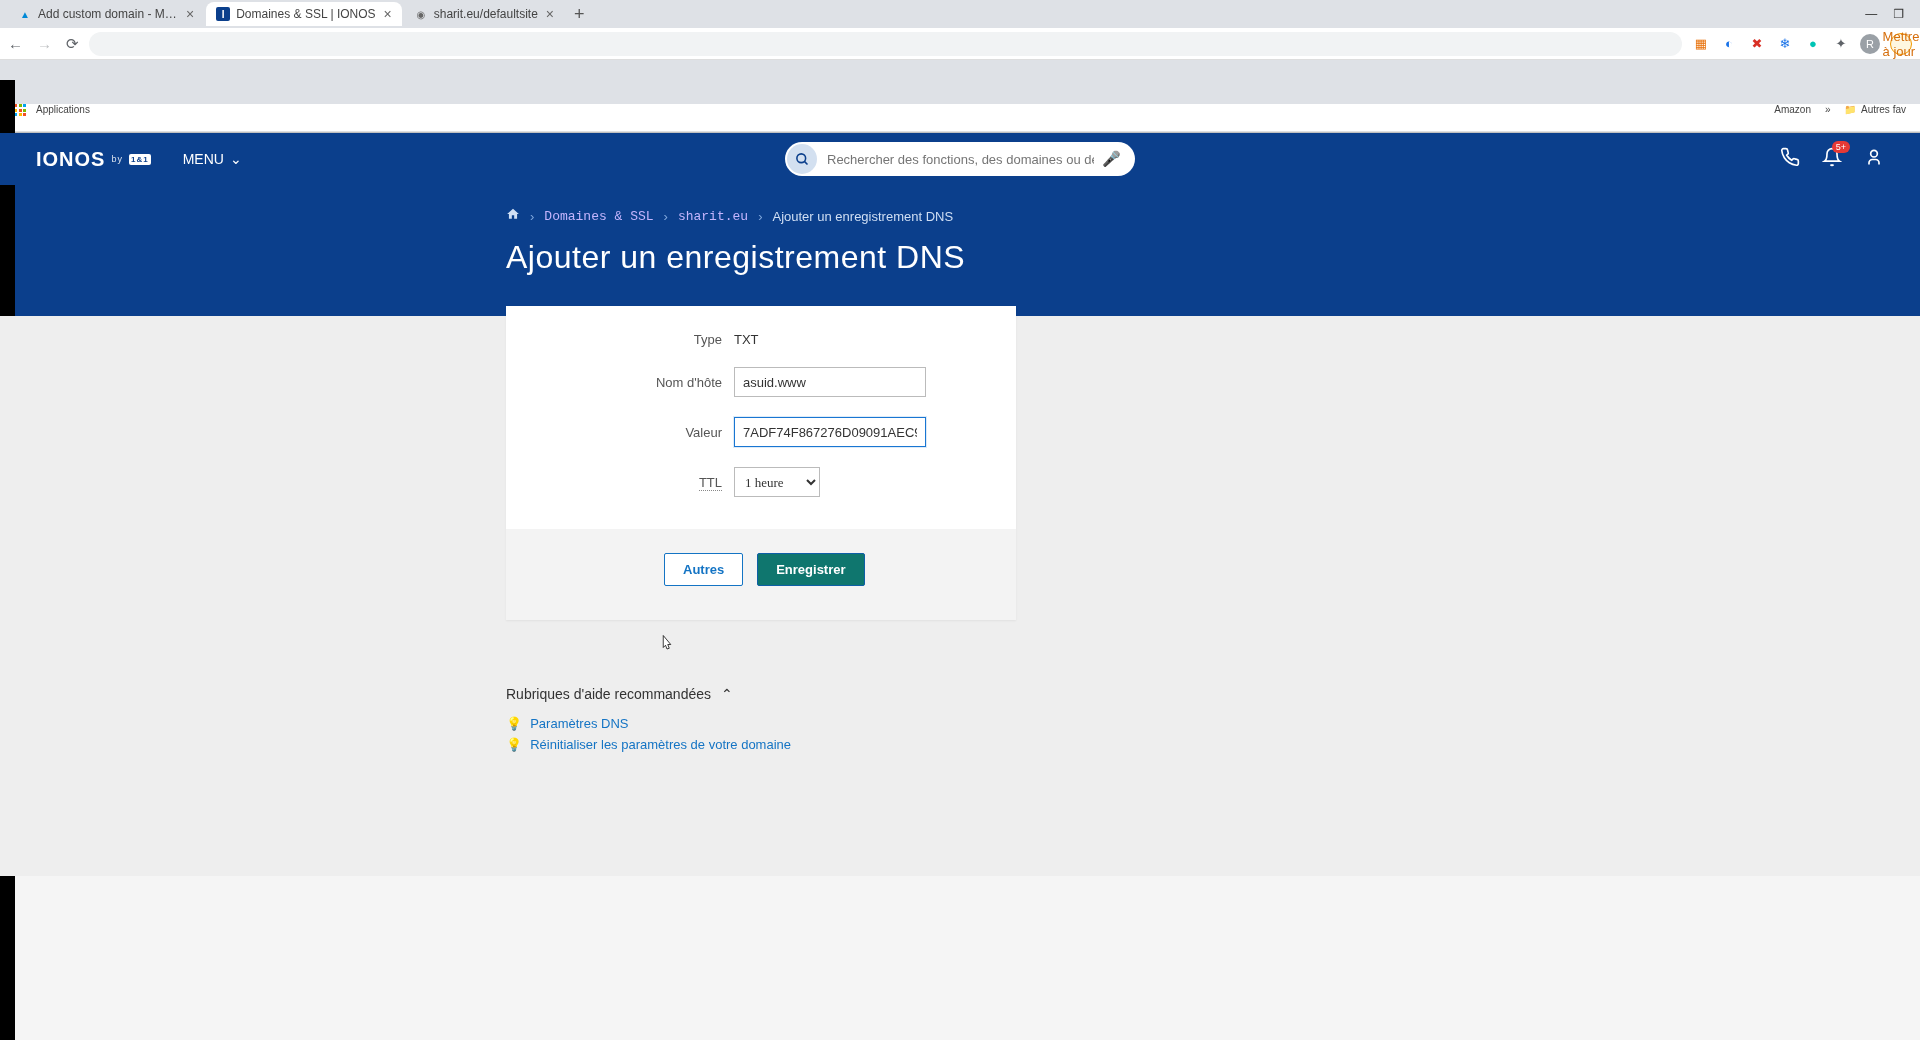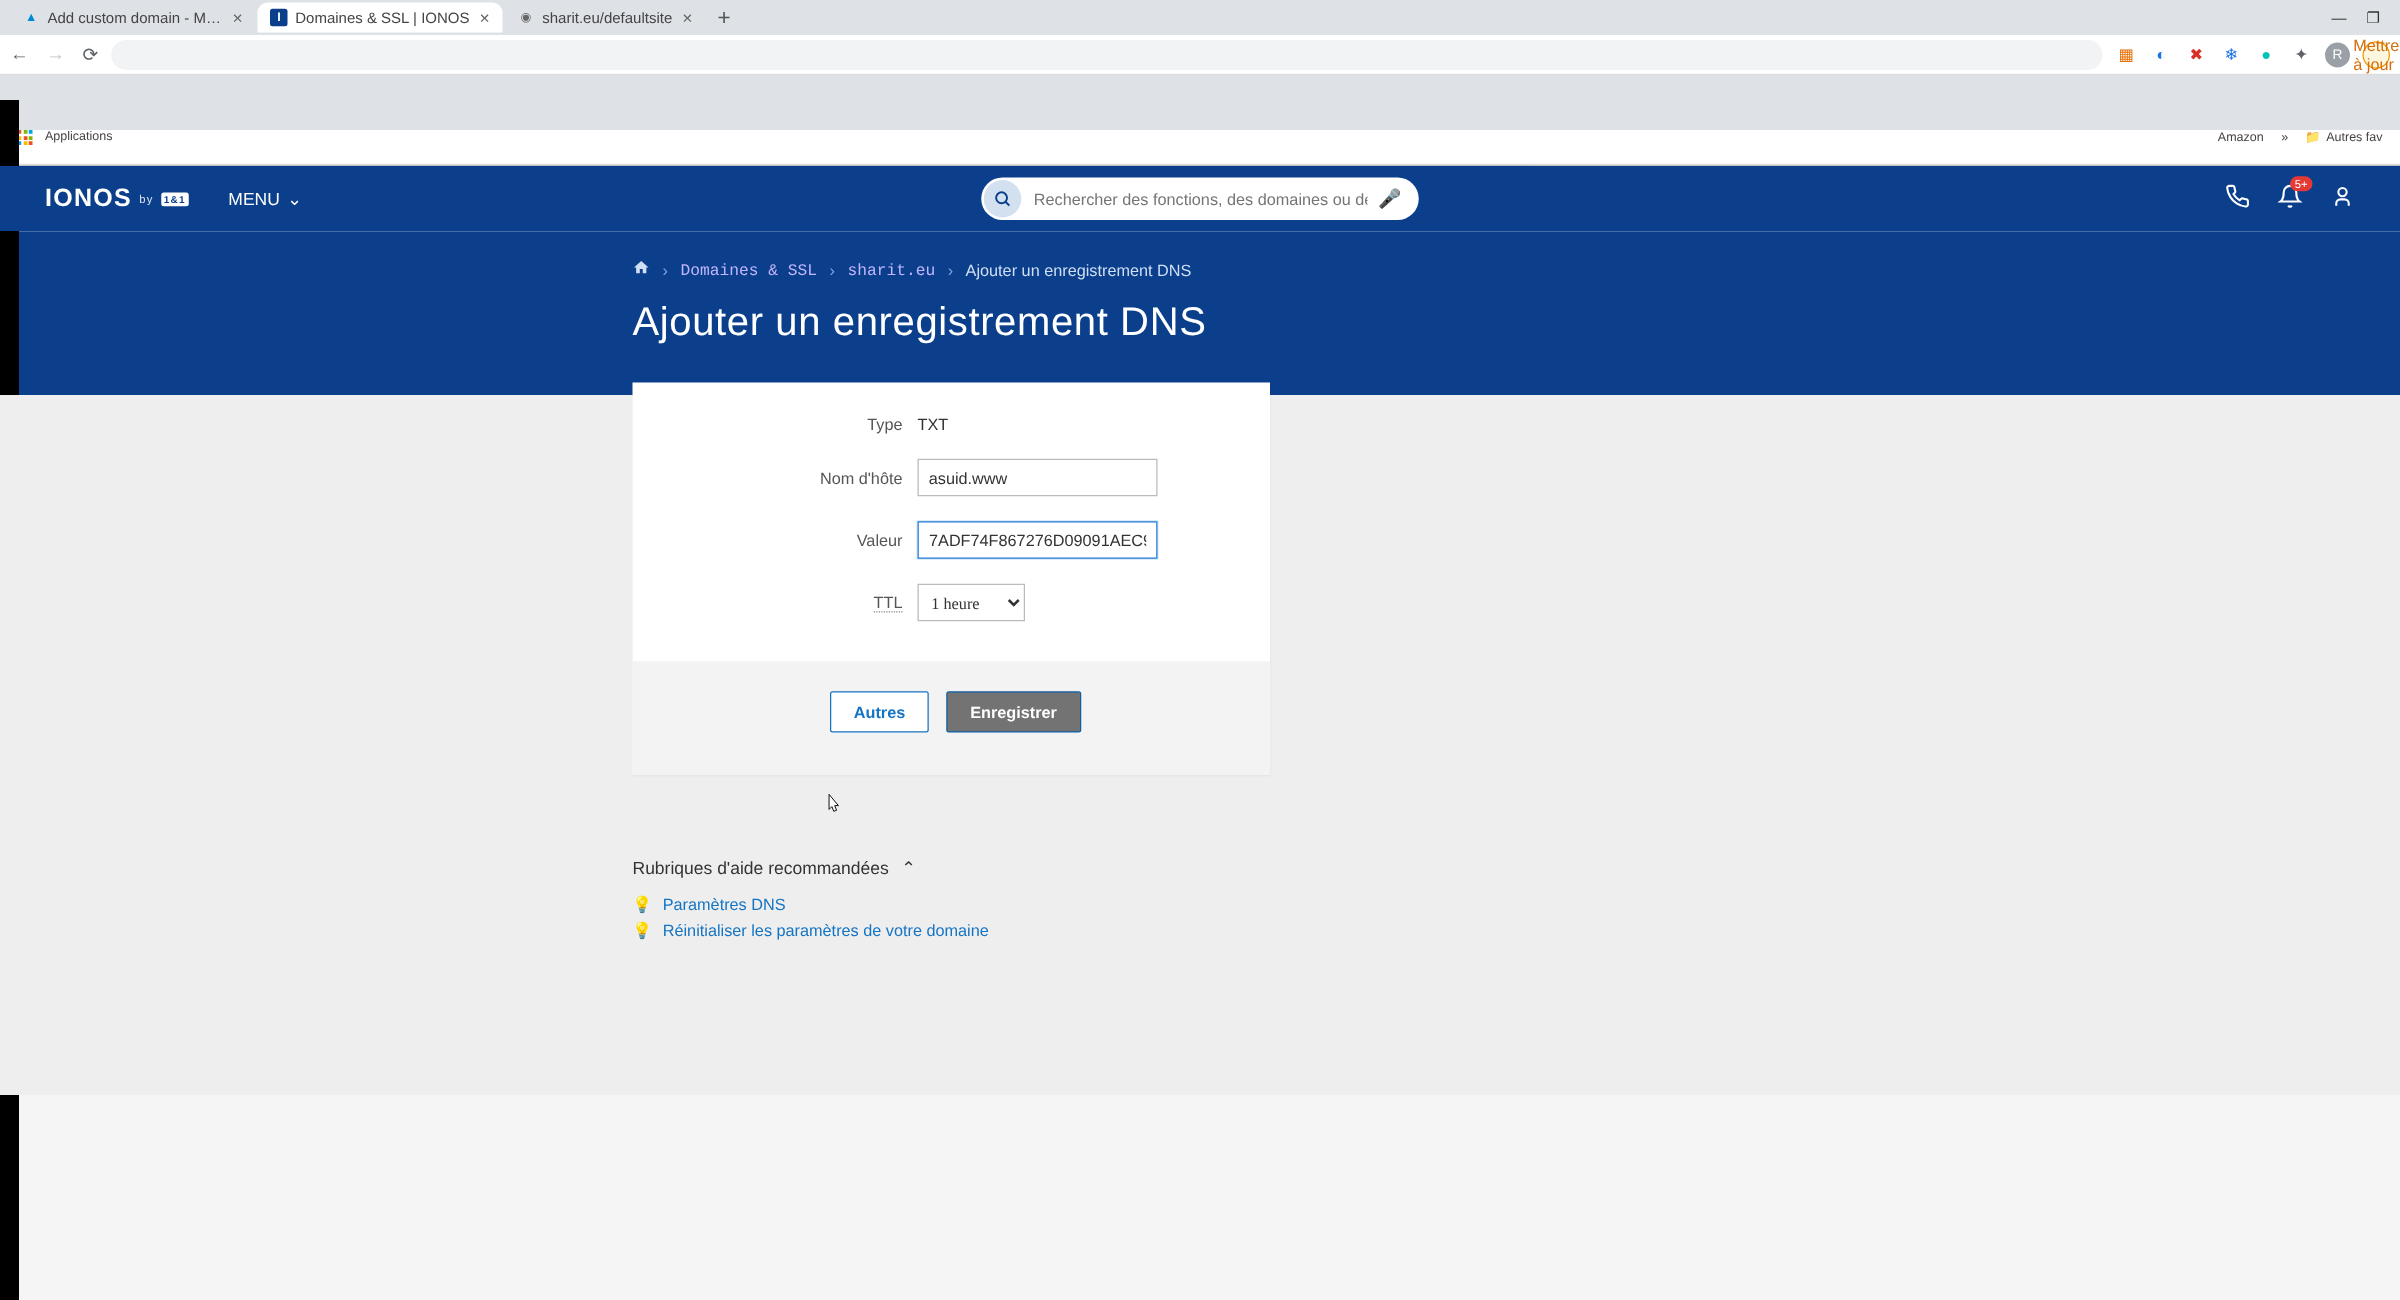--- a/index.html
+++ b/index.html
@@ -72,21 +72,21 @@
     .label-wrap { width: 208px; text-align: right; padding-right: 12px; }
     .form-value { font-size: 13px; color: #333; }
     .text-input { width: 192px; height: 30px; border: 1px solid #bbb; font-size: 13px; padding: 0 8px; color: #333; outline: none; }
     .text-input.focus { border: 1px solid #1976d2; box-shadow: 0 0 0 1px rgba(25,118,210,0.15); }
     .select { width: 86px; height: 30px; border: 1px solid #bbb; font-size: 13px; padding: 0 6px; color: #333; background: #fff; font-family: Liberation Serif, serif; }
     .card-footer { background: #f3f3f3; padding: 24px 20px 34px; }
     .preview-row { display: flex; align-items: center; margin-bottom: 24px; }
     .btn-row { display: flex; gap: 14px; padding-left: 138px; align-items: center; }
     .btn { padding: 8px 18px; font-size: 13px; font-weight: 600; border-radius: 2px; cursor: pointer; }
     .btn-cancel { background: #fff; border: 1px solid #1474c4; color: #1474c4; }
-    .btn-save { background: #737373; border: 1px solid #0d5fa6; color: #fff; }
+    .btn-save { background: #0f766e; border: 1px solid #0d5fa6; color: #fff; }
 
     .help-section { width: 908px; margin: 56px auto 0; padding-left: 0; }
     .help-header { display: flex; align-items: center; gap: 10px; font-size: 14px; color: #333; cursor: pointer; }
     .help-links { margin-top: 14px; }
     .help-link { display: flex; align-items: center; gap: 8px; font-size: 13px; color: #1474c4; margin-bottom: 6px; cursor: pointer; }
     .bulb { font-size: 13px; }
 
     .cursor-img { position: absolute; left: 658px; top: 316px; font-size: 16px; color: #000; pointer-events: none; }
 
     

